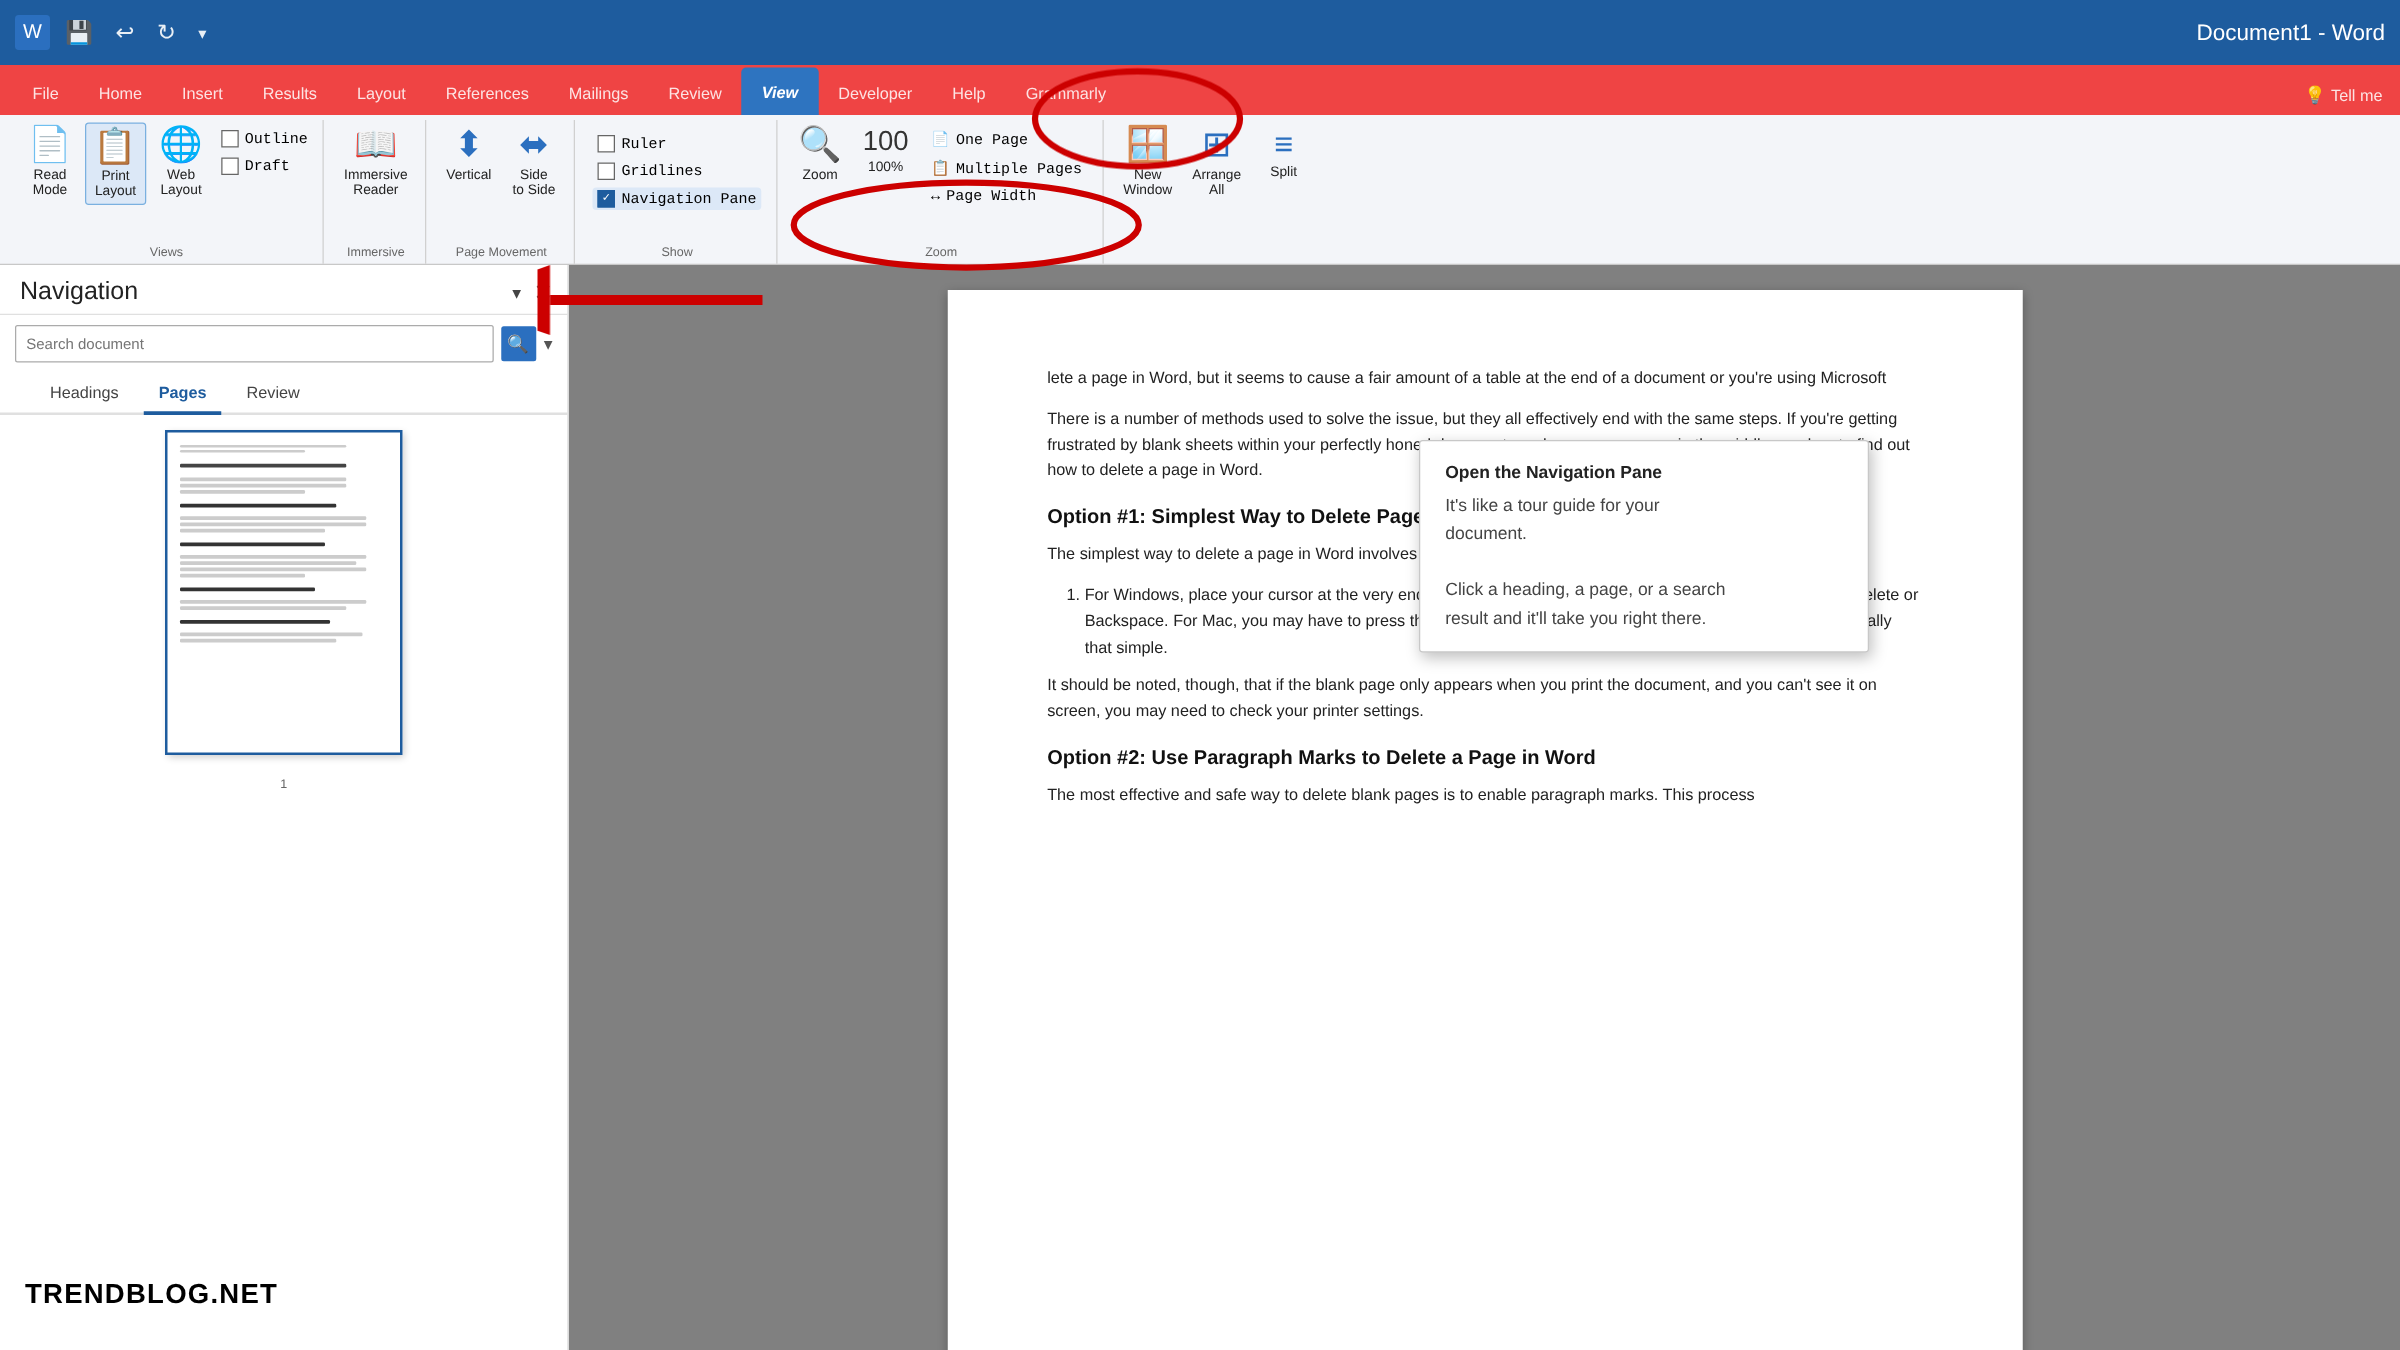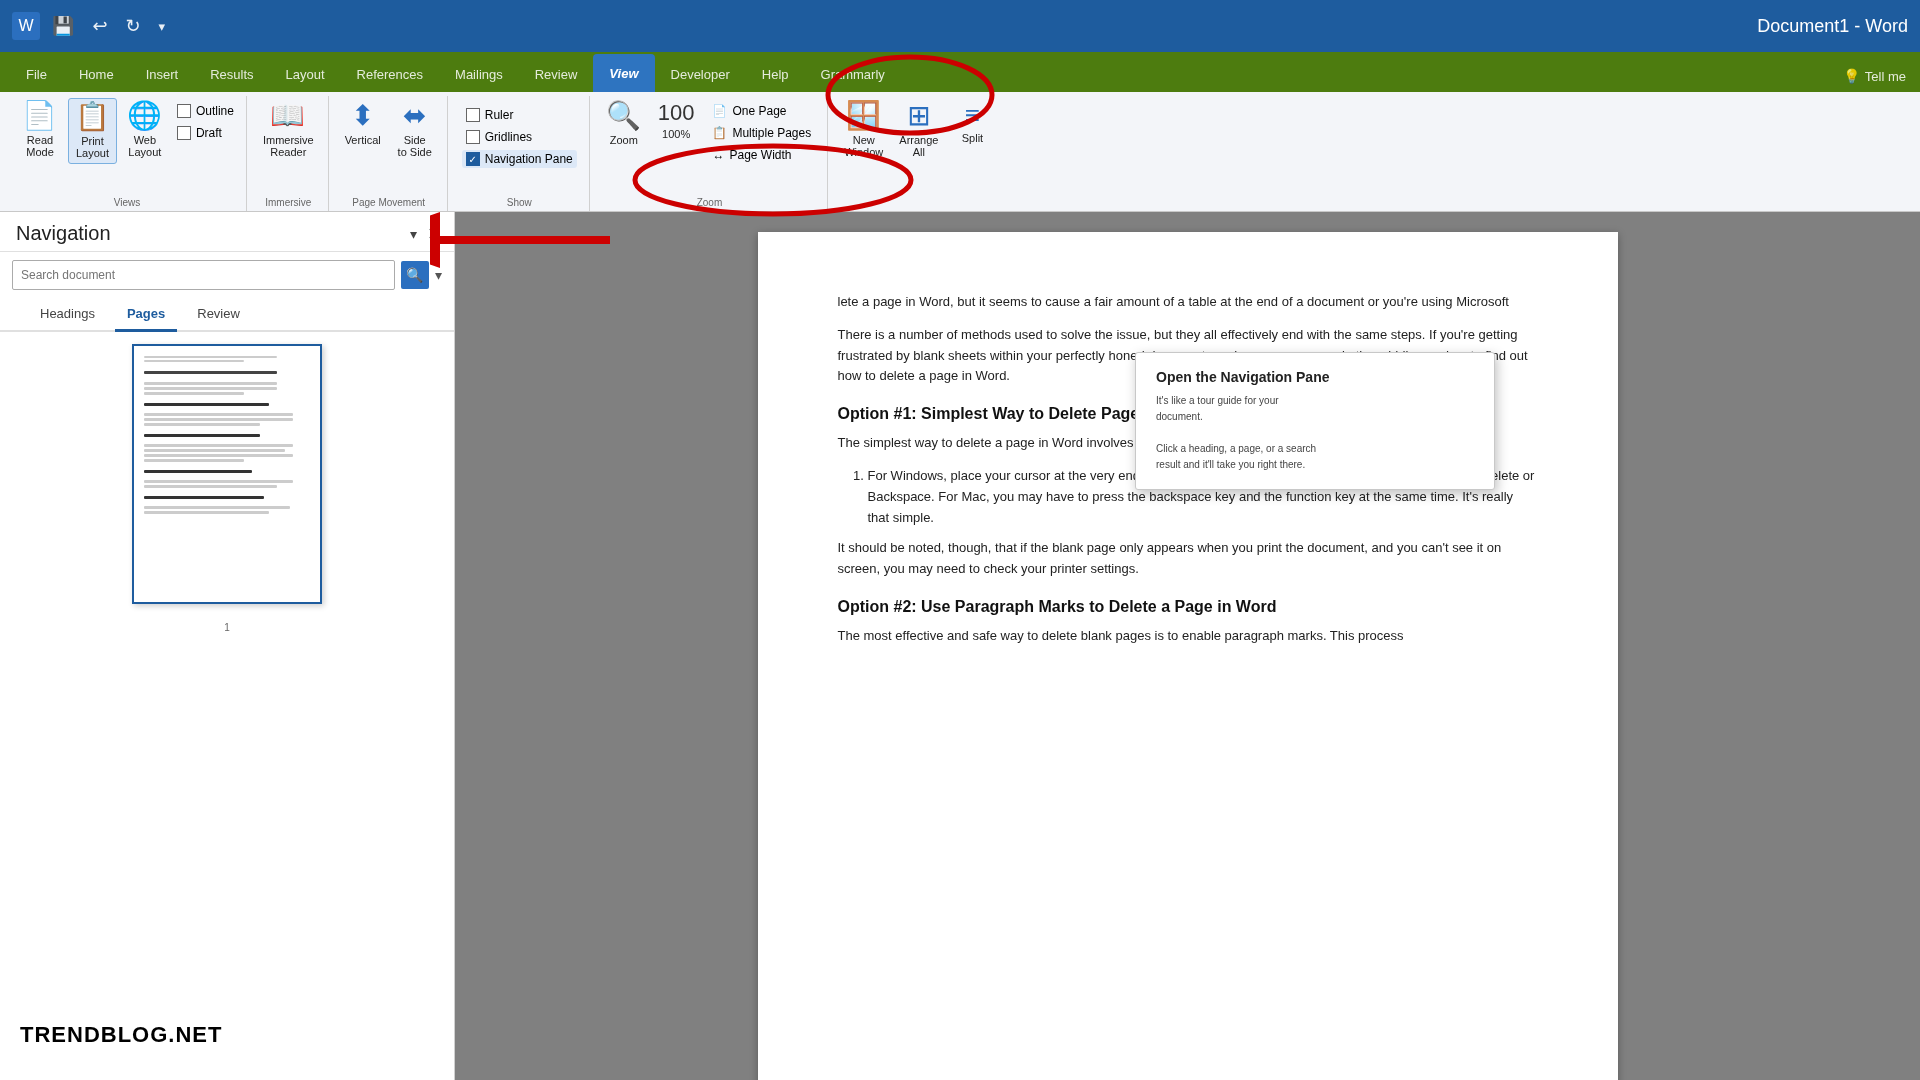--- a/index.html
+++ b/index.html
@@ -14,21 +14,21 @@
       padding: 0 12px;
       color: white;
     }
     #title-bar .left-icons { display: flex; align-items: center; gap: 6px; }
     .title-icon { width: 28px; height: 28px; background: #2b6fbf; border-radius: 3px; display: flex; align-items: center; justify-content: center; color: white; font-size: 16px; }
     .title-btn { color: white; font-size: 18px; cursor: pointer; padding: 2px 6px; opacity: 0.9; }
     #title-text { margin-left: auto; font-size: 18px; font-weight: 400; color: white; }
 
     
     #ribbon-tabs {
-      background: #4d7c0f;
+      background: #ef4444;
       height: 40px;
       display: flex;
       align-items: flex-end;
       padding: 0 0 0 10px;
     }
     .ribbon-tab {
       color: rgba(255,255,255,0.85);
       font-size: 13px;
       padding: 8px 16px;
       cursor: pointer;
@@ -100,26 +100,27 @@
 
     .checkbox-group {
       display: flex;
       flex-direction: column;
       gap: 4px;
       padding: 4px 0;
       justify-content: center;
     }
     .cb-item {
       display: flex;
-      align-items: flex-start;
+      align-items: flex-end;
       gap: 5px;
       font-size: 12px;
       cursor: pointer;
       padding: 2px 4px;
       border-radius: 2px;
+      font-family: Liberation Mono, monospace;
     }
     .cb-box {
       width: 14px; height: 14px;
       border: 1px solid #666;
       display: flex; align-items: center; justify-content: center;
       font-size: 10px;
       background: white;
     }
     .cb-checked { background: #1e5c9e; color: white; border-color: #1e5c9e; }
 
@@ -244,21 +245,21 @@
       left: 680px;
       background: white;
       border: 1px solid #c8c8c8;
       border-radius: 3px;
       box-shadow: 2px 4px 12px rgba(0,0,0,0.25);
       padding: 16px 20px;
       width: 360px;
       z-index: 100;
     }
     #tooltip-title { font-size: 14px; font-weight: 600; color: #222; margin-bottom: 8px; }
-    #tooltip-desc { font-size: 10px; color: #444; line-height: 1.6; }
+    #tooltip-desc { font-size: 14px; color: #444; line-height: 1.6; }
     #watermark {
       position: absolute;
       bottom: 32px;
       left: 20px;
       font-size: 22px;
       font-weight: 700;
       color: black;
       z-index: 300;
       letter-spacing: 1px;
     }

